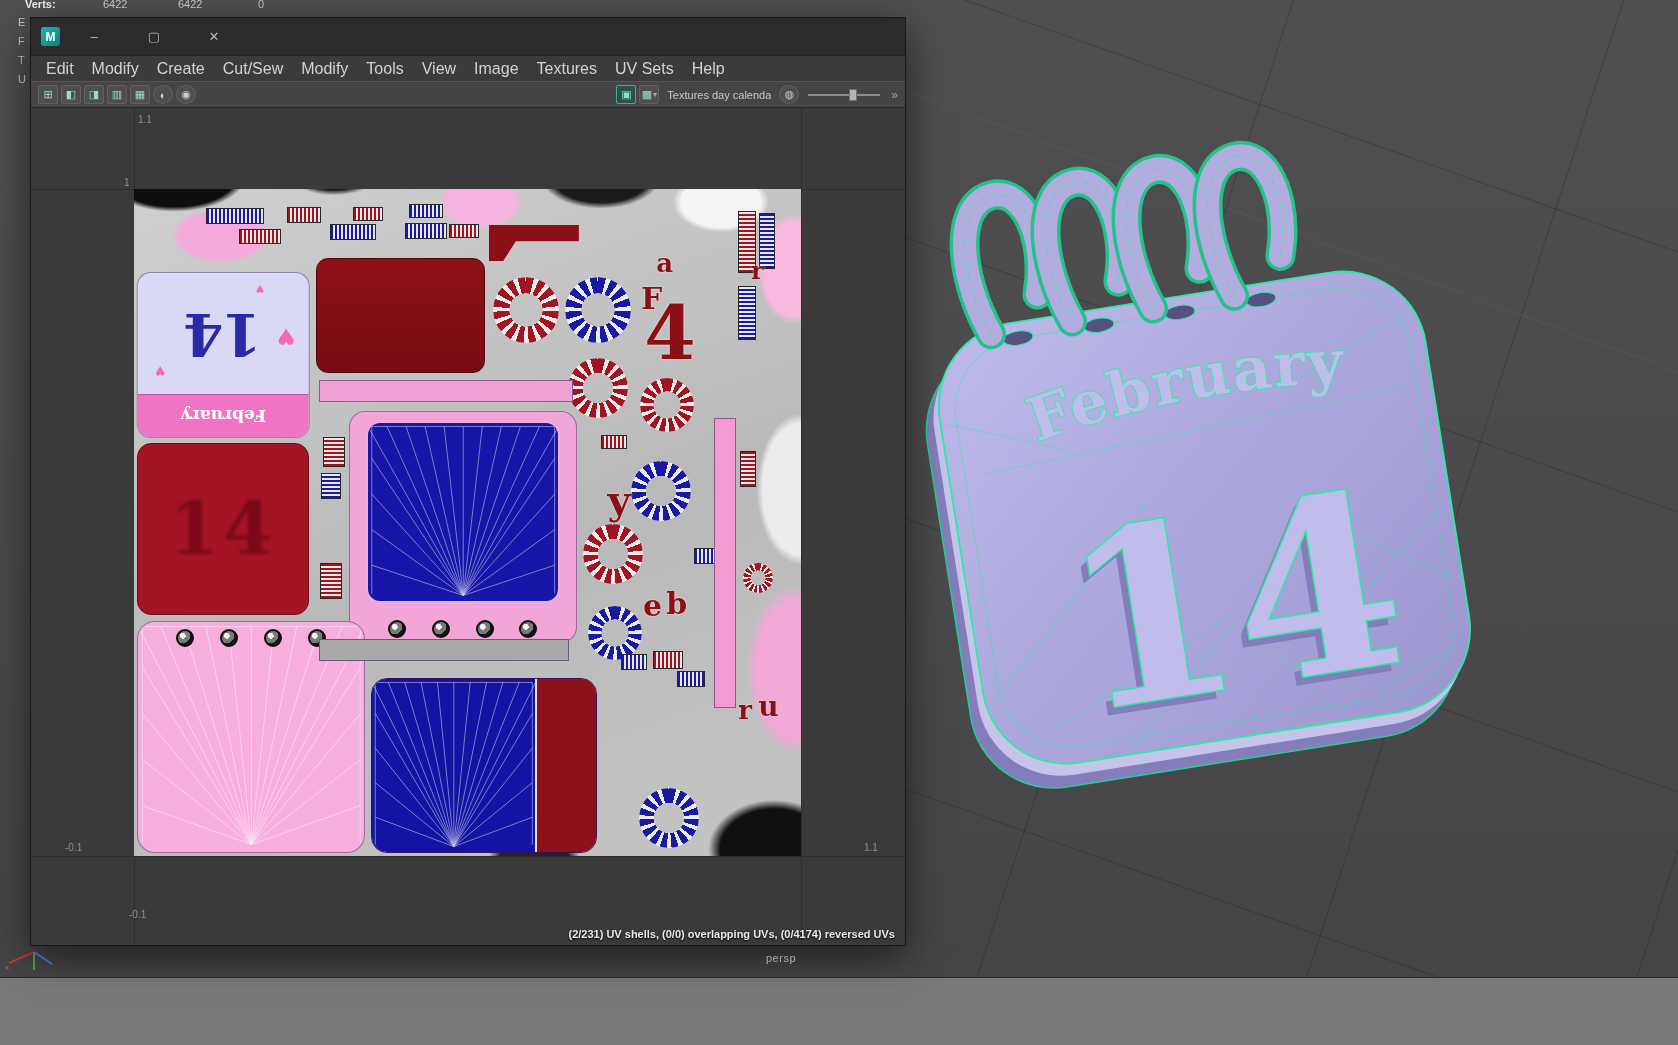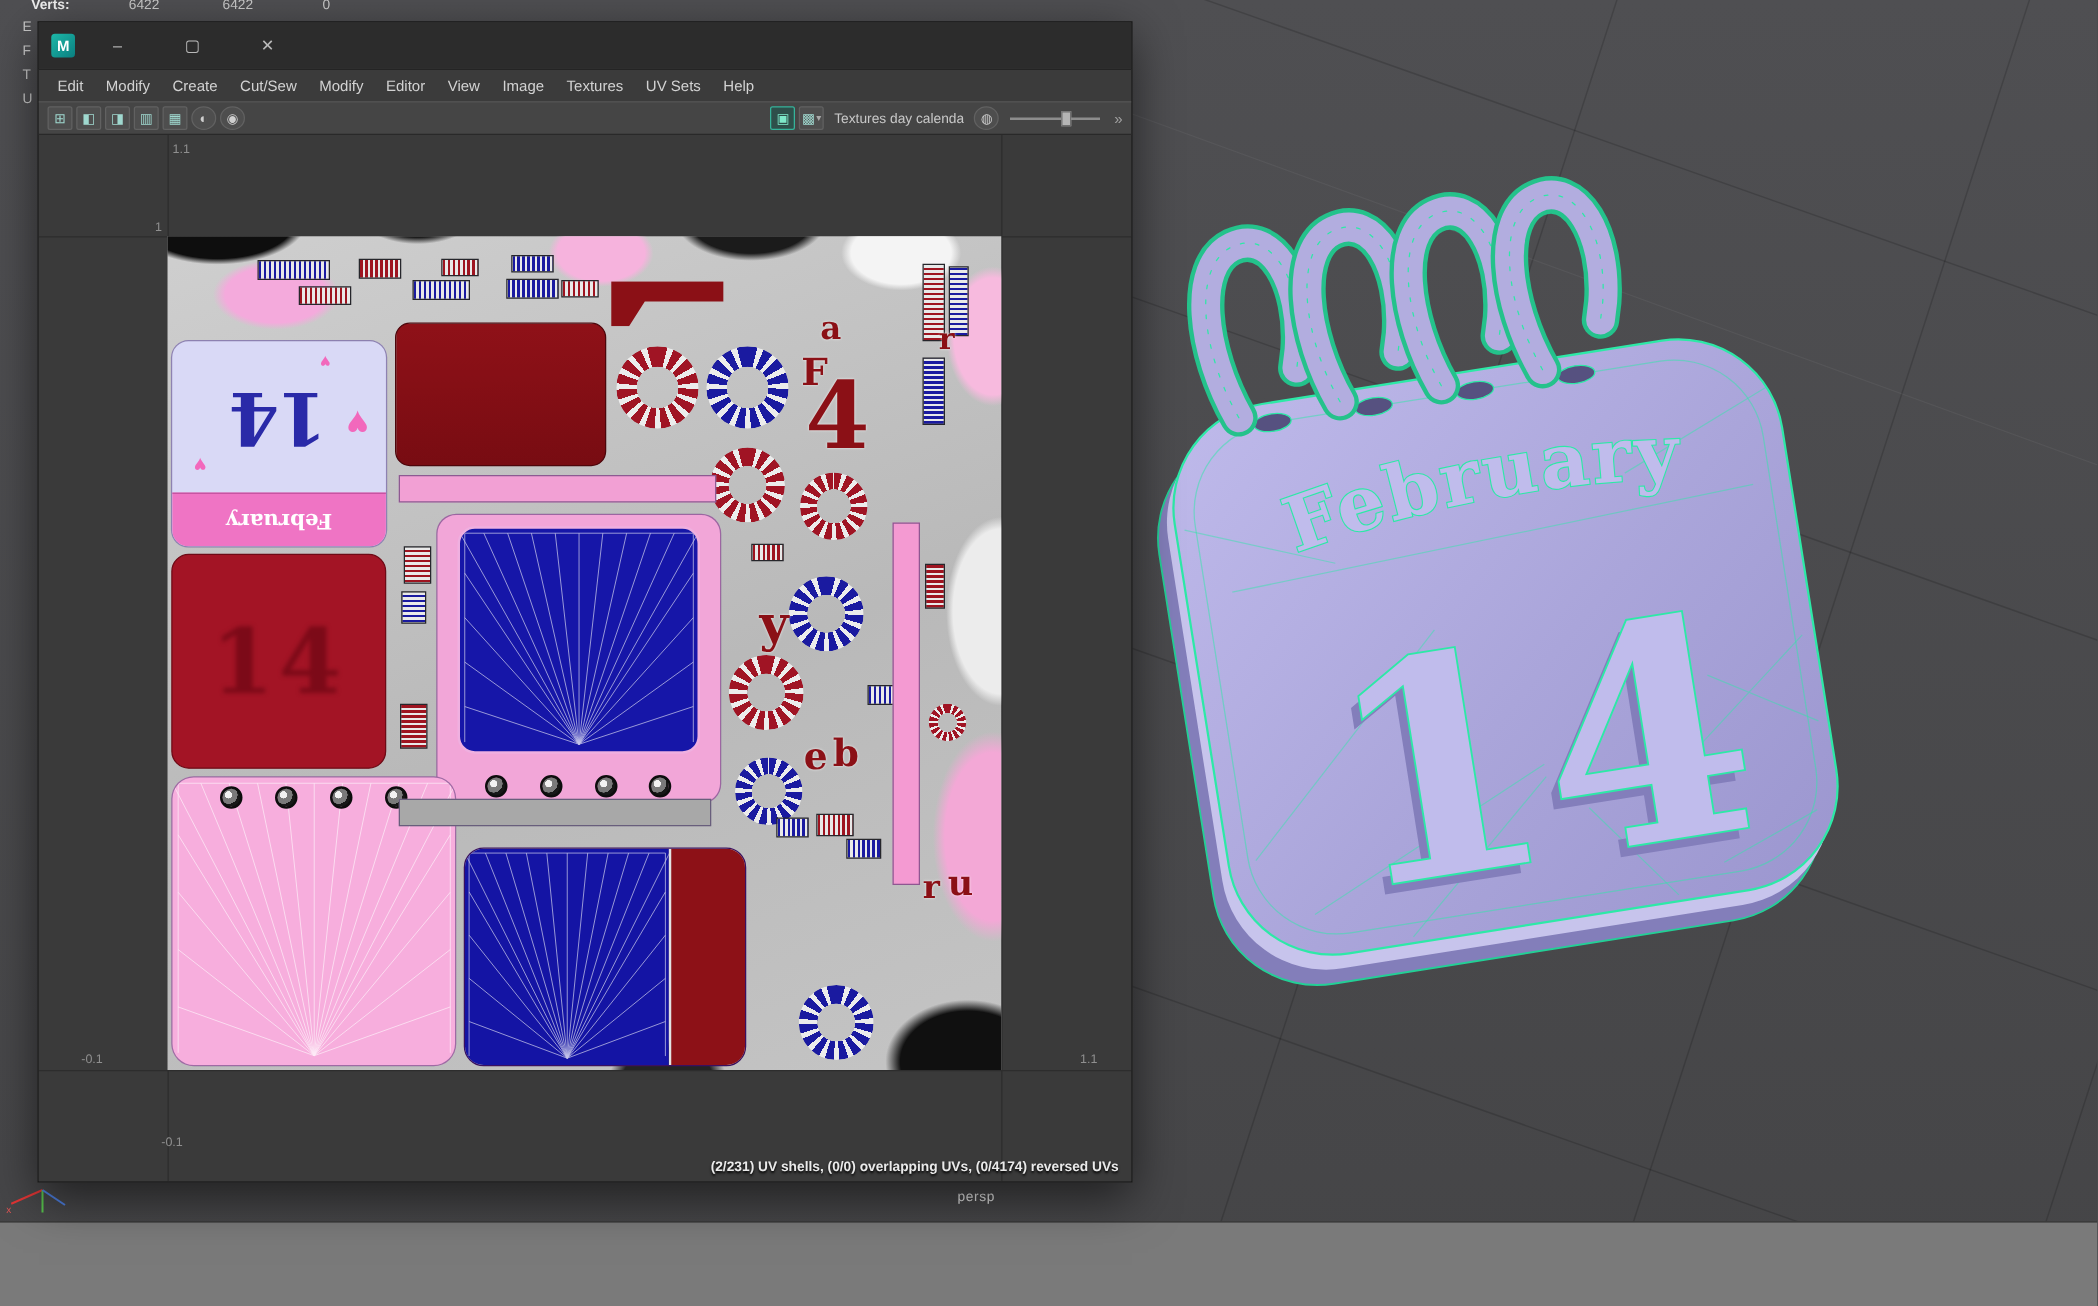--- a/index.html
+++ b/index.html
@@ -19,21 +19,21 @@
 #axis-gizmo{position:absolute;left:4px;top:942px;width:60px;height:36px}
 #timebar{position:absolute;left:0;top:977px;width:100%;height:68px;background:#7a7a7a;border-top:1px solid #2b2b2b}
 
 
 #uvwin{position:absolute;left:30px;top:17px;width:876px;height:929px;background:#3f3f3f;border:1px solid #181818;box-shadow:0 12px 36px rgba(0,0,0,.55);display:flex;flex-direction:column}
 .titlebar{height:37px;background:#2c2c2c;display:flex;align-items:center;padding:0 0 0 10px;gap:8px;flex:none}
 .mlogo{width:19px;height:19px;border-radius:3px;background:linear-gradient(135deg,#1db8a8,#0a7f80);color:#fff;font-weight:700;font-size:12px;display:flex;align-items:center;justify-content:center}
 .wtitle{color:#b5b5b5;font-size:13px;flex:1}
 .wbtn{color:#b9b9b9;font-size:13px;width:52px;text-align:center;height:37px;line-height:37px}
 .menubar{height:26px;background:#3b3b3b;display:flex;align-items:center;padding:0 6px;border-top:1px solid #242424;flex:none}
-.menu-item{color:#d2d2d2;font-size:12px;padding:0 9px;line-height:26px}
+.menu-item{color:#d2d2d2;font-size:16px;padding:0 9px;line-height:26px}
 .toolbar{height:27px;background:#454545;display:flex;align-items:center;gap:3px;padding:0 7px;border-top:1px solid #555;border-bottom:1px solid #292929;flex:none}
 .tbicon{width:20px;height:19px;background:#4e4e4e;border:1px solid #616161;border-radius:2px;color:#9fd8cf;font-size:11px;display:flex;align-items:center;justify-content:center}
 .tbicon.round{border-radius:50%;color:#cfcfcf}
 .tbicon.active{background:#2e4f4a;border-color:#35b39a;color:#7ee8c9}
 .tbspacer{flex:1}
 .caret{color:#aaa;font-size:8px;margin-left:1px}
 .texname{color:#c8c8c8;font-size:11px;max-width:106px;white-space:nowrap;overflow:hidden;margin:0 5px}
 .slider{width:72px;height:14px;position:relative;margin:0 6px}
 .slider .track{position:absolute;left:0;right:0;top:6px;height:2px;background:#8d8d8d}
 .slider .thumb{position:absolute;left:56%;top:1px;width:8px;height:12px;background:#b5b5b5;border:1px solid #6f6f6f}
@@ -196,21 +196,21 @@
       <span class="wbtn">▢</span>
       <span class="wbtn">✕</span>
     </div>
 
     <div class="menubar">
         <span class="menu-item">Edit</span>
         <span class="menu-item">Modify</span>
         <span class="menu-item">Create</span>
         <span class="menu-item">Cut/Sew</span>
         <span class="menu-item">Modify</span>
-        <span class="menu-item">Editor</span>
+        <span class="menu-item">Tools</span>
         <span class="menu-item">View</span>
         <span class="menu-item">Image</span>
         <span class="menu-item">Textures</span>
         <span class="menu-item">UV Sets</span>
         <span class="menu-item">Help</span>
       </div>
 
     <div class="toolbar">
       <span style="display:flex;gap:3px">
           <span class="tbicon">⊞</span>

